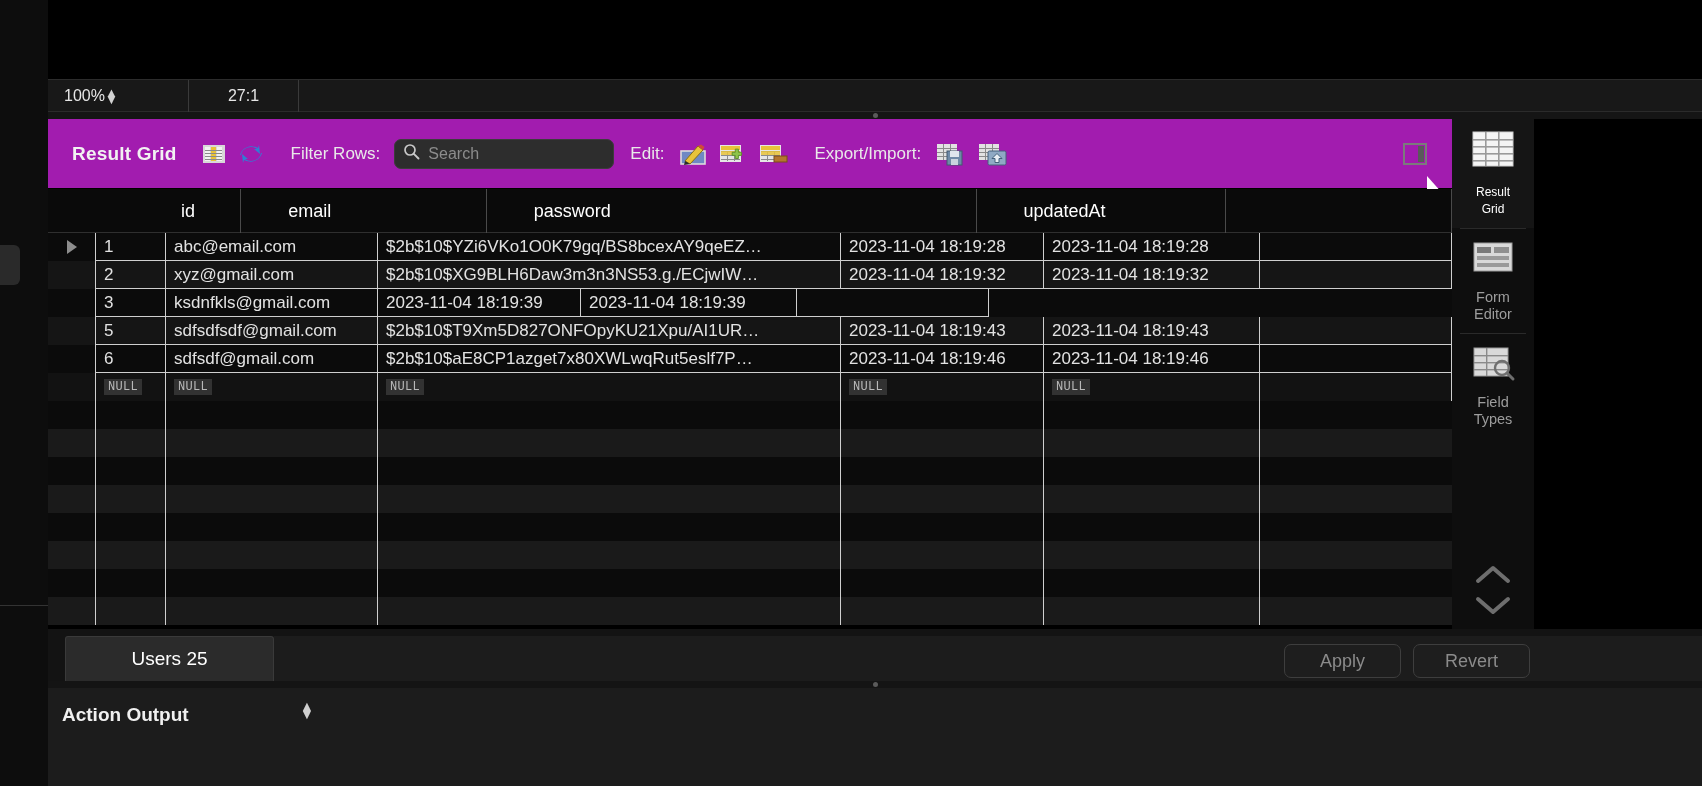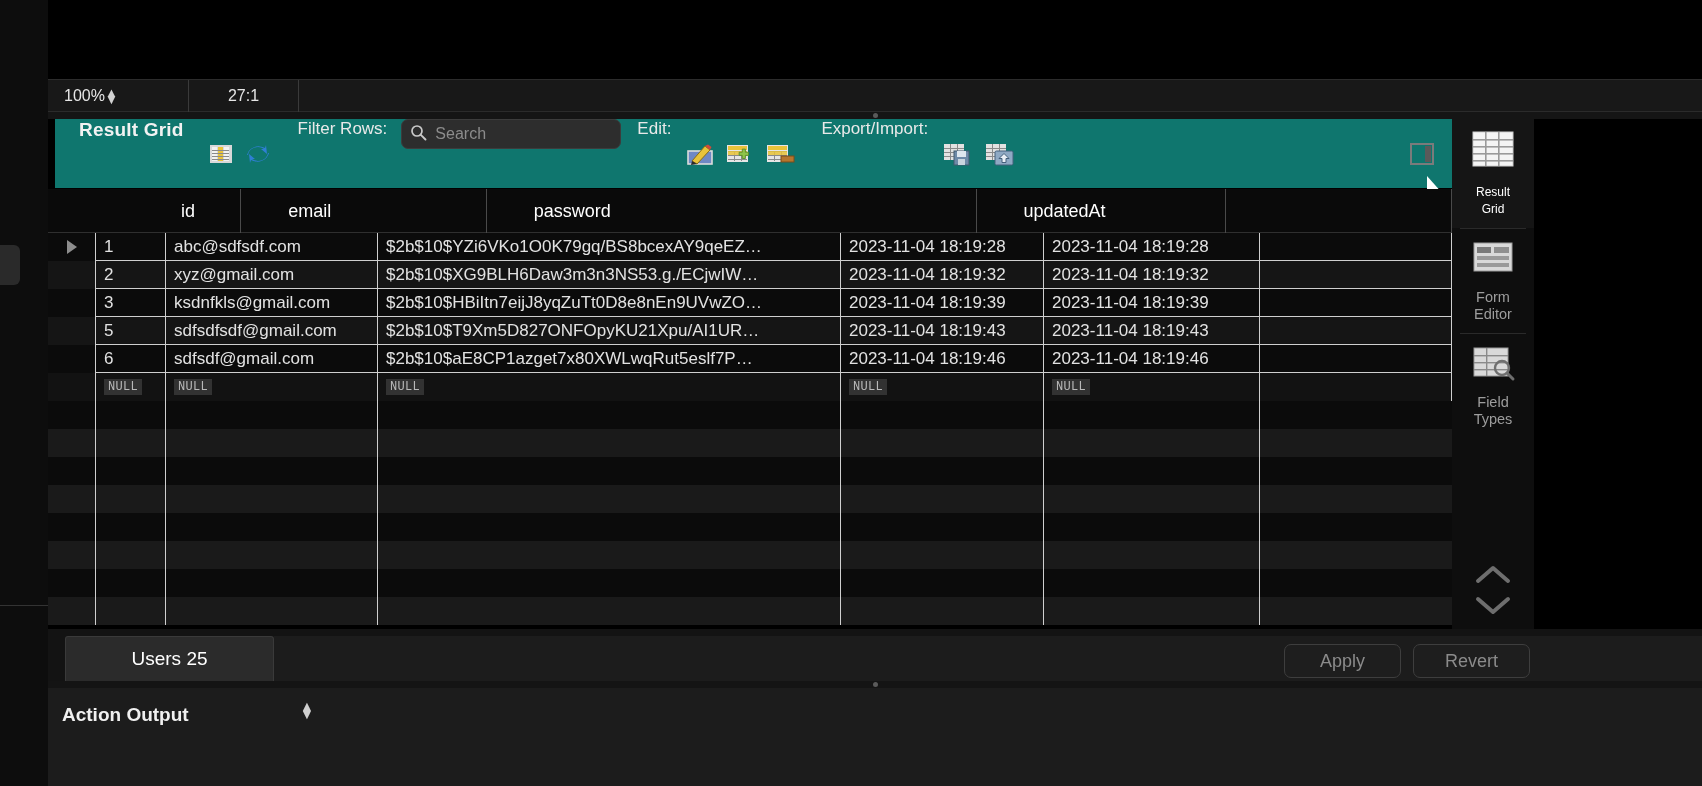--- a/index.html
+++ b/index.html
@@ -59,23 +59,23 @@
     position: absolute; left: 48px; width: 1654px; height: 7px;
     background: #151515;
     display: flex; align-items: center; justify-content: center;
   }
   .split-handle .dot { width: 5px; height: 5px; border-radius: 50%; background: #5a5a5a; }
   .split-handle.top { top: 112px; }
   .split-handle.bottom { top: 681px; background: #141414; }
 
   
   .rg-toolbar {
-    position: absolute; left: 55px; top: 119px; width: 1404px; height: 70px;
-    background: #0f766e;
-    display: flex; 
+    position: absolute; left: 48px; top: 119px; width: 1404px; height: 70px;
+    background: #a21caf;
+    display: flex; align-items: center;
     border-bottom: 1px solid #000;
   }
   .rg-title {
     color: #f2f2f2; font-size: 19px; font-weight: bold;
     margin-left: 24px; margin-right: 24px; letter-spacing: .2px;
   }
   .tb-icon { margin-right: 10px; cursor: default; display:flex; align-items:center; }
   .tb-label {
     color: #e9e9e9; font-size: 17px; margin-left: 16px; margin-right: 14px;
     white-space: nowrap;
@@ -448,40 +448,39 @@
       <div class="hcell" style="width:216px">updatedAt</div>
       <div class="hcell" style="width:192px"></div>
     </div>
 
     <div id="grid-body">
         <div class="row odd">
           <div class="cell gutter" style="width: 48px;">
             <div class="row-marker"></div>
           </div>
           <div class="cell" style="width: 70px;">1</div>
-          <div class="cell" style="width: 212px;">abc@sdfsdf.com</div>
+          <div class="cell" style="width: 212px;">abc@email.com</div>
           <div class="cell" style="width: 463px;">$2b$10$YZi6VKo1O0K79gq/BS8bcexAY9qeEZ…</div>
           <div class="cell" style="width: 203px;">2023-11-04 18:19:28</div>
           <div class="cell" style="width: 216px;">2023-11-04 18:19:28</div>
           <div class="cell" style="width: 192px;"></div>
         </div>
         <div class="row even">
           <div class="cell gutter" style="width: 48px;"></div>
           <div class="cell" style="width: 70px;">2</div>
           <div class="cell" style="width: 212px;">xyz@gmail.com</div>
           <div class="cell" style="width: 463px;">$2b$10$XG9BLH6Daw3m3n3NS53.g./ECjwIW…</div>
           <div class="cell" style="width: 203px;">2023-11-04 18:19:32</div>
           <div class="cell" style="width: 216px;">2023-11-04 18:19:32</div>
           <div class="cell" style="width: 192px;"></div>
         </div>
         <div class="row odd">
           <div class="cell gutter" style="width: 48px;"></div>
           <div class="cell" style="width: 70px;">3</div>
           <div class="cell" style="width: 212px;">ksdnfkls@gmail.com</div>
-          <div class="cell" style="width: 463px;">$2b$10$HBiItn7eijJ8yqZuTt0D8e8nEn9UVwZO…</div>
           <div class="cell" style="width: 203px;">2023-11-04 18:19:39</div>
           <div class="cell" style="width: 216px;">2023-11-04 18:19:39</div>
           <div class="cell" style="width: 192px;"></div>
         </div>
         <div class="row even">
           <div class="cell gutter" style="width: 48px;"></div>
           <div class="cell" style="width: 70px;">5</div>
           <div class="cell" style="width: 212px;">sdfsdfsdf@gmail.com</div>
           <div class="cell" style="width: 463px;">$2b$10$T9Xm5D827ONFOpyKU21Xpu/AI1UR…</div>
           <div class="cell" style="width: 203px;">2023-11-04 18:19:43</div>

